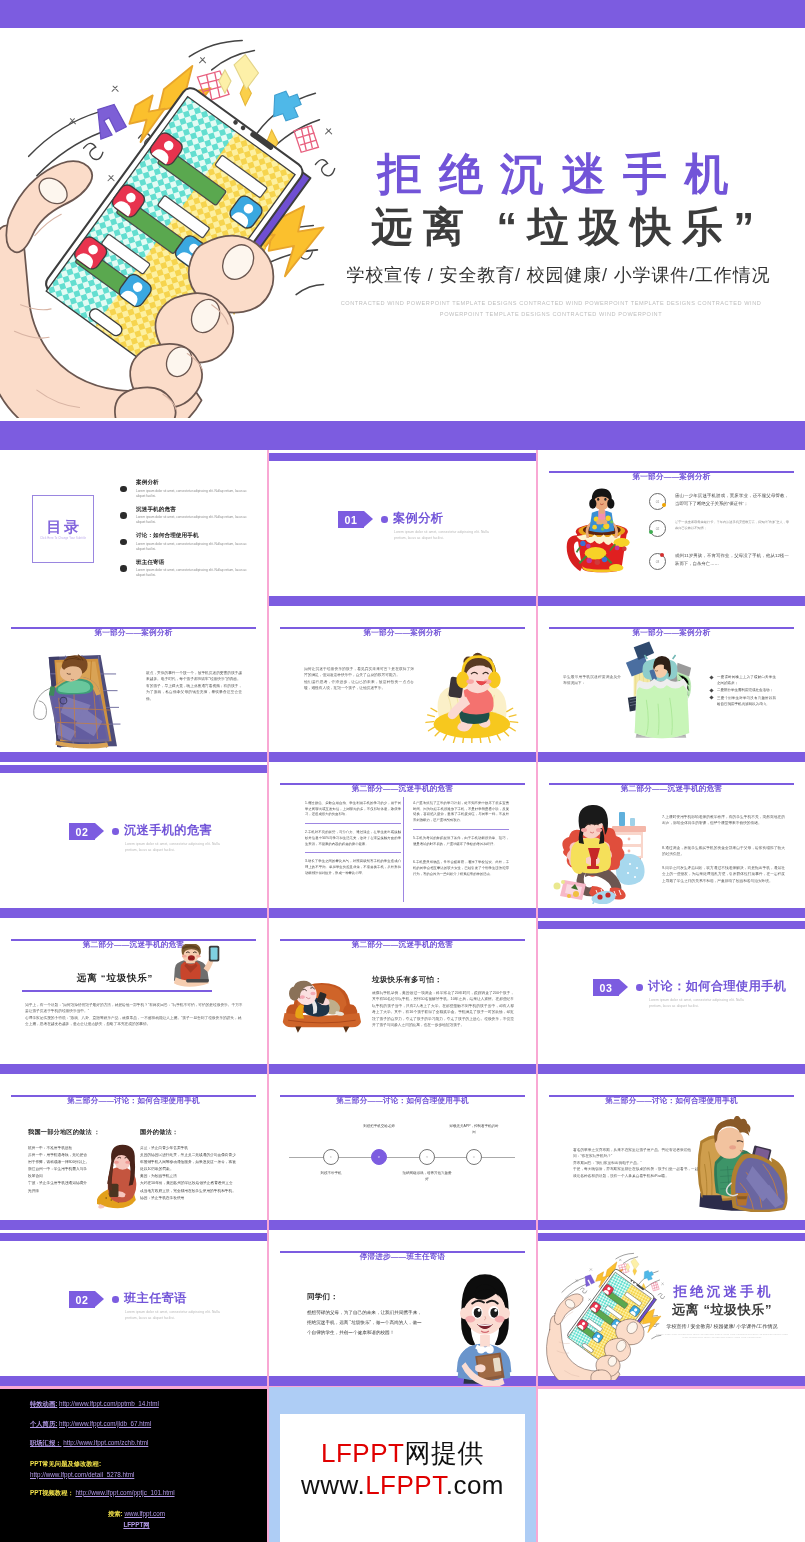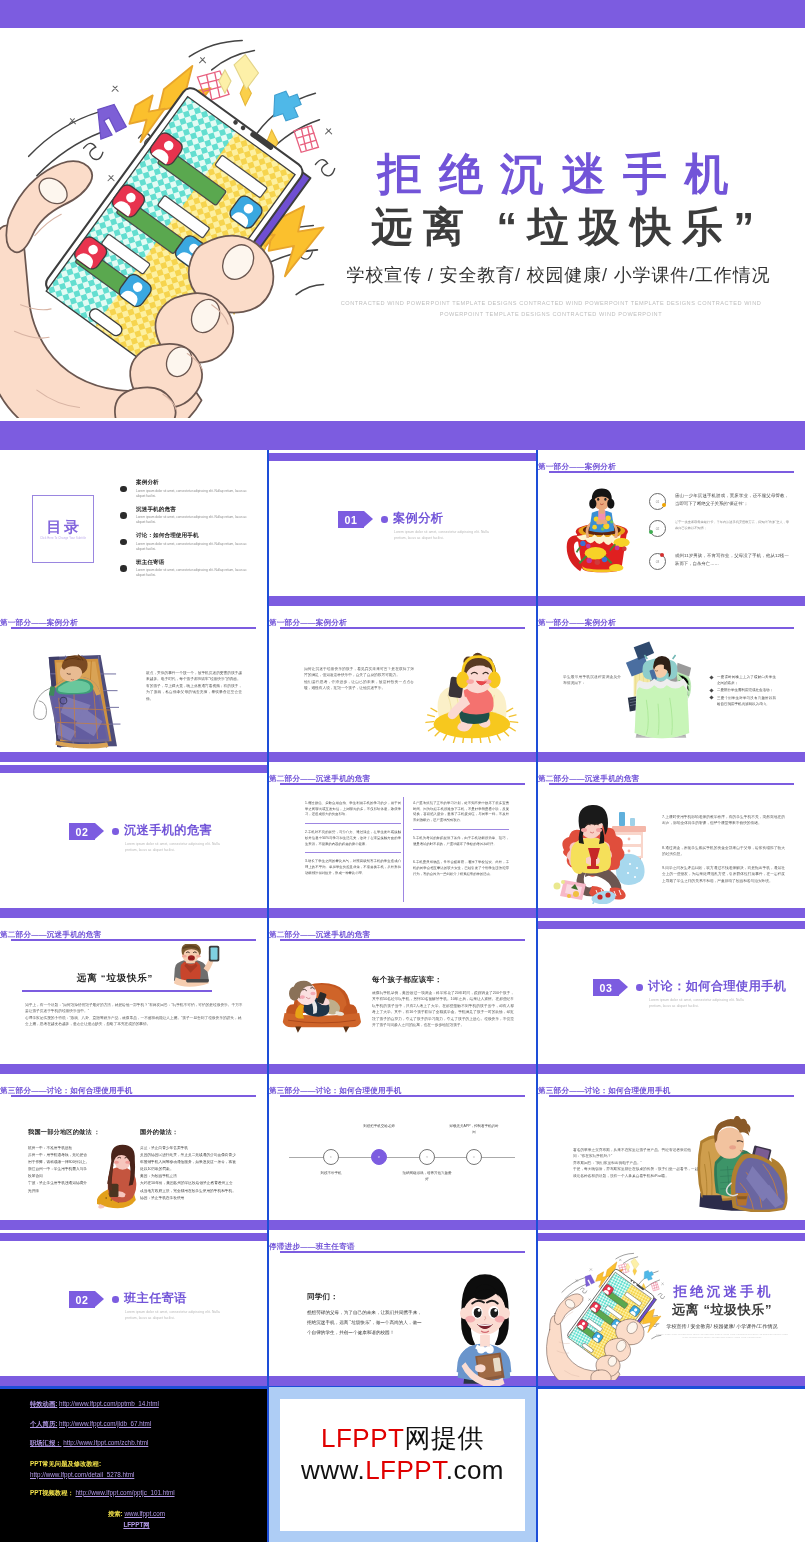--- a/index.html
+++ b/index.html
@@ -1,39 +1,39 @@
 <!DOCTYPE html>
 <html><head>
 <meta charset="utf-8">
 <title>PPT Template Preview</title>
 <style>
 *{box-sizing:border-box;margin:0;padding:0}
 html,body{width:805px;height:1542px;background:#fff;font-family:"Liberation Sans",sans-serif}
-.page{position:relative;width:805px;height:1542px;overflow:hidden;background:#1d4ed8}
+.page{position:relative;width:805px;height:1542px;overflow:hidden;background:#f9a8d4}
 
 
 .hero{position:absolute;left:0;top:0;width:805px;height:450px;background:#fff;overflow:hidden}
 .hero .band-top{position:absolute;left:0;top:0;width:805px;height:28px;background:#7c5ce0}
 .hero .band-bot{position:absolute;left:0;top:421px;width:805px;height:29px;background:#7c5ce0}
 .hero .art{position:absolute;left:-14px;top:36px;width:366px;height:382px}
 .hero .txt{position:absolute;left:323px;top:147px;width:460px}
 .h-cap{width:446px;margin-left:5px}
 .h-t1{font-size:44px;font-weight:bold;color:#7254d8;letter-spacing:17.4px;line-height:54px;text-align:center;padding-left:17.4px}
 .h-t2{font-size:41px;font-weight:bold;color:#3c3c3c;letter-spacing:10.5px;line-height:50px;text-align:center;margin-top:1px;padding-left:30px}
 .h-sub{font-size:18px;color:#333;text-align:center;margin-top:11px;letter-spacing:.85px;padding-left:11px}
 .h-cap{font-size:5.6px;color:#bdbdbd;text-align:center;margin-top:11px;letter-spacing:.56px;line-height:10.5px;padding:0 4px}
 
 
 .grid{position:absolute;left:0;top:450px;width:805px}
 .srow{position:relative;width:805px;height:156px}
 .cell{position:absolute;top:0;width:267px;height:156px;background:#fff;overflow:hidden}
 .c1{left:0}.c2{left:269px}.c3{left:538px}
 .sb-ins-t{position:absolute;left:0;top:3px;width:267px;height:8px;background:#7c5ce0}
 .sb-ins-b{position:absolute;left:0;bottom:0px;width:267px;height:10px;background:#7c5ce0}
-.hdr{position:absolute;left:0;top:12px;width:267px;text-align:left;font-size:7.6px;font-weight:bold;color:#7254d8;letter-spacing:.2px}
+.hdr{position:absolute;left:0;top:22px;width:267px;text-align:center;font-size:7.6px;font-weight:bold;color:#7254d8;letter-spacing:.2px}
 .hdr-rule{position:absolute;left:11px;top:20.5px;width:245px;height:2.2px;background:#7c5ce0}
 .sec-tag{position:absolute;display:flex;align-items:stretch}
 .sec-num{width:26px;height:17px;background:#7c5ce0;color:#fff;font-size:10.6px;font-weight:bold;display:flex;align-items:center;justify-content:center;letter-spacing:.5px}
 .sec-arr{width:0;height:0;border-top:8.5px solid transparent;border-bottom:8.5px solid transparent;border-left:9px solid #7c5ce0}
 .sec-dot{position:absolute;width:6.5px;height:6.5px;border-radius:50%;background:#7c5ce0}
 .sec-title{position:absolute;font-size:12.2px;font-weight:bold;color:#7254d8;letter-spacing:.4px;white-space:nowrap}
 .sec-sub{position:absolute;font-size:3.3px;color:#b5b5b5;line-height:6.4px;white-space:pre-line;letter-spacing:.1px}
 
 
 .bt{position:absolute;font-size:3.7px;color:#555;line-height:6.4px;text-align:justify;white-space:pre-line}
@@ -119,21 +119,21 @@
 .footer{position:absolute;left:0;top:1389px;width:805px;height:153px}
 .f-black{position:absolute;left:0;top:0;width:267px;height:153px;background:#000;padding:10px 0 0 30px}
 .f-row{font-size:6.3px;line-height:10px;margin-bottom:9.5px;white-space:nowrap}
 .f-lab{color:#b39ae8;font-weight:bold;text-decoration:underline}
 .f-url{color:#b39ae8;text-decoration:underline}
 .f-yel{color:#f2e24a;font-weight:bold}
 .f-row2{line-height:11px;margin-bottom:8px}
 .f-row3{margin-bottom:10px}
 .f-center{text-align:center;margin-left:-24px;line-height:11.5px}
 .f-bold{font-weight:bold}
-.f-logo{position:absolute;left:269px;top:-2px;width:267px;height:155px;background:#aecdf5;padding:12px 11px}
+.f-logo{position:absolute;left:269px;top:-2px;width:267px;height:155px;background:#aecdf5;padding:27px 11px}
 .f-logo-in{width:100%;height:132px;background:#fff;display:flex;flex-direction:column;align-items:center;justify-content:center;padding-bottom:22px}
 .f-l1{font-size:26px;line-height:32px;color:#111;letter-spacing:.5px}
 .f-l2{font-size:26px;line-height:32px;color:#111;letter-spacing:.5px}
 .red{color:#e00000}
 .f-white{position:absolute;left:538px;top:0;width:267px;height:155px;background:#fff}
 
 </style>
 </head>
 <body>
 
@@ -867,21 +867,21 @@
   <ellipse cx="15" cy="14" rx="6" ry="8" fill="#8a7158"></ellipse>
 
   <path d="M24 10 q3 -2 5 1" stroke="#3a2a22" stroke-width="1" fill="none"></path>
   <path d="M33 8 q3 -2 5 1" stroke="#3a2a22" stroke-width="1" fill="none"></path>
   <ellipse cx="24" cy="18" rx="3" ry="2" fill="#f4aab4"></ellipse>
   <ellipse cx="36" cy="14" rx="3" ry="2" fill="#f4aab4"></ellipse>
   <path d="M28 18 q3 3 5 1" stroke="#c2737d" stroke-width=".8" fill="none"></path>
  </g>
 </svg>
 </div>
-    <div class="couch-t">每个孩子都应该牢：</div>
+    <div class="couch-t">垃圾快乐有多可怕：</div>
     <div class="bt" style="left:103px;top:72px;width:142px">就像玩手机举例，美国做过一项调查：科学家花了20年时间，跟踪调查了200个孩子，其中有50名经常玩手机，另外50名被解禁手机。10年之后，结果让人震惊。在那些经常玩手机的孩子当中，只有2人考上了大学。在那些接触不到手机的孩子当中，却有人都考上了大学。其中，有16个孩子获得了全额奖学金。手机满足了孩子一时的欢愉，却摧毁了孩子的自控力，夺走了孩子的学习能力，夺走了孩子的上进心。垃圾快乐，不仅拉开了孩子与同龄人之间的距离，也在一步步地摧毁孩子。</div>
   </div>
 
   <div class="cell c3">
     <div class="sb-ins-t"></div>
     <div class="sb-ins-b"></div>
     <div class="sec-tag" style="left:55px;top:61px">
       <div class="sec-num">03</div>
       <div class="sec-arr"></div>
     </div>

